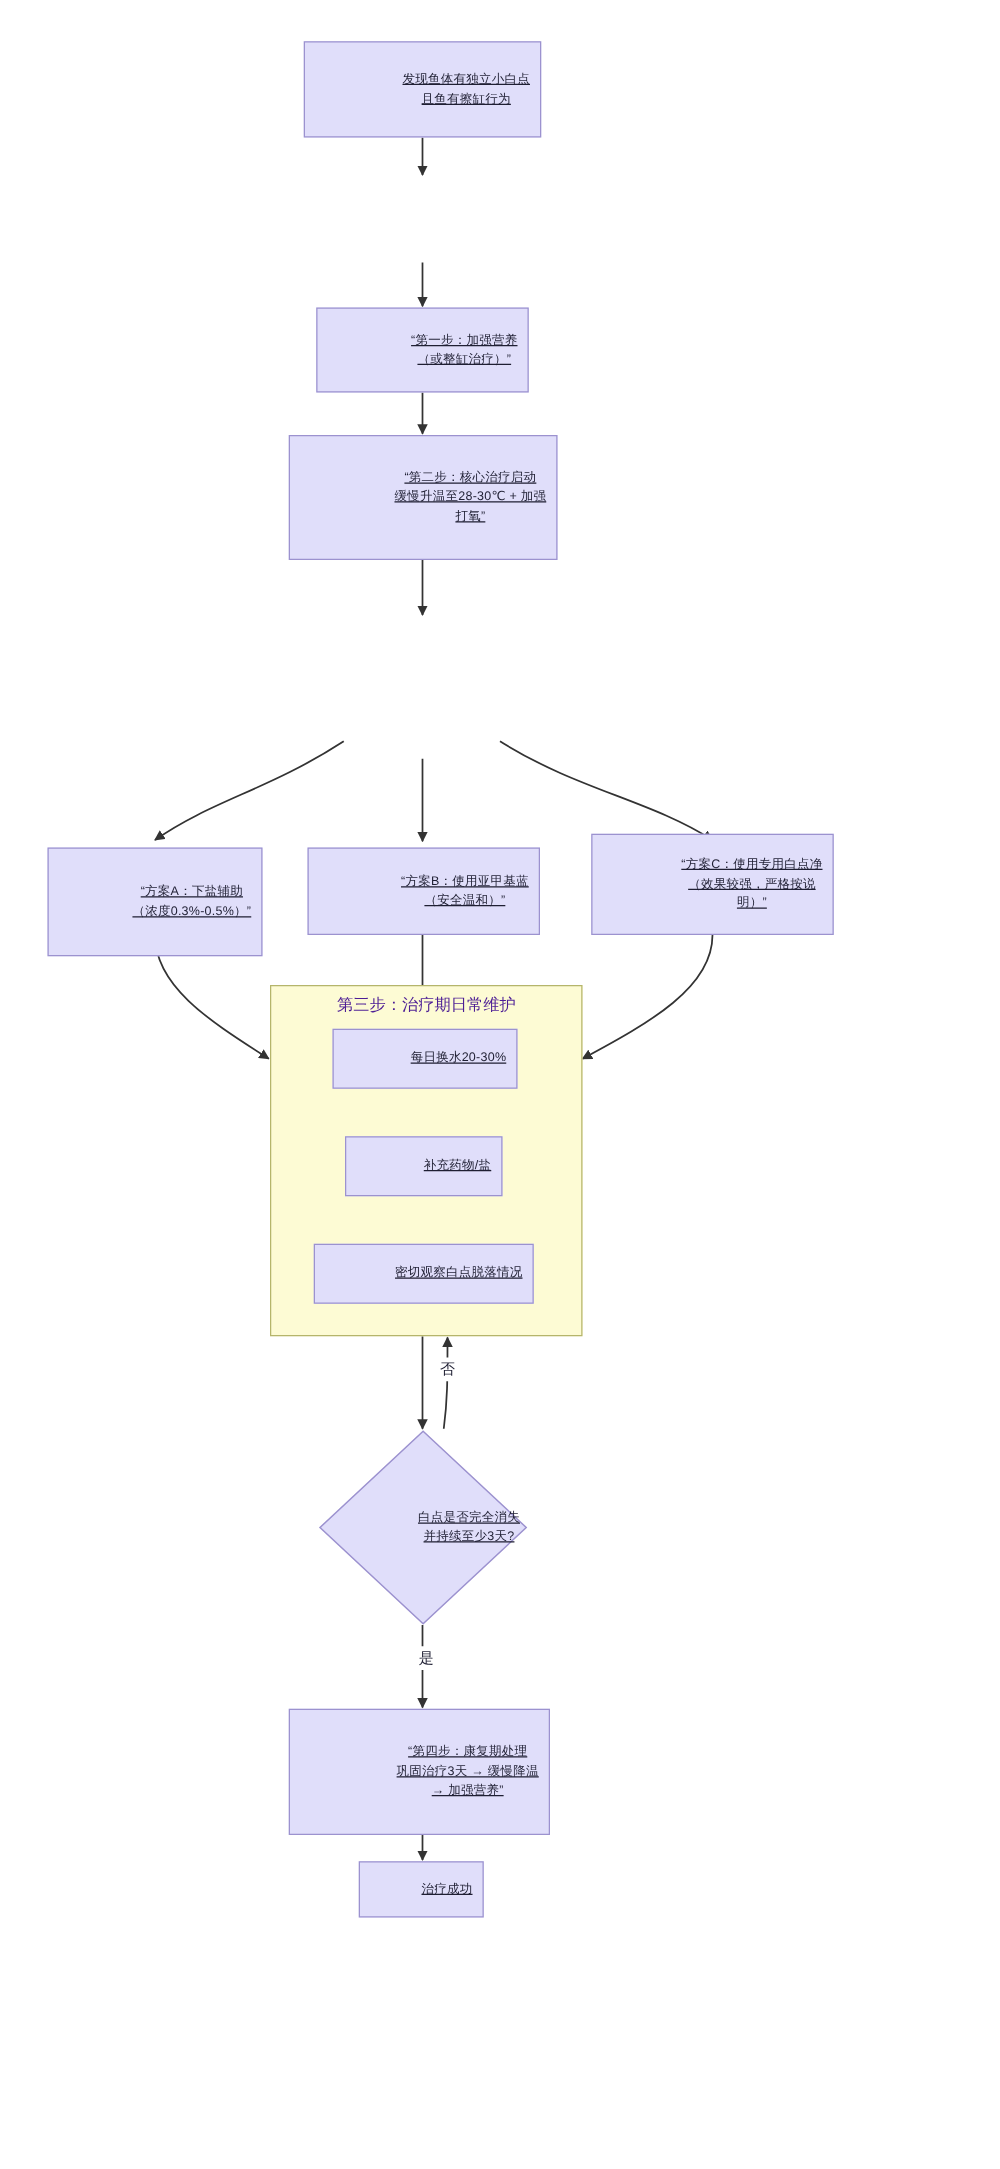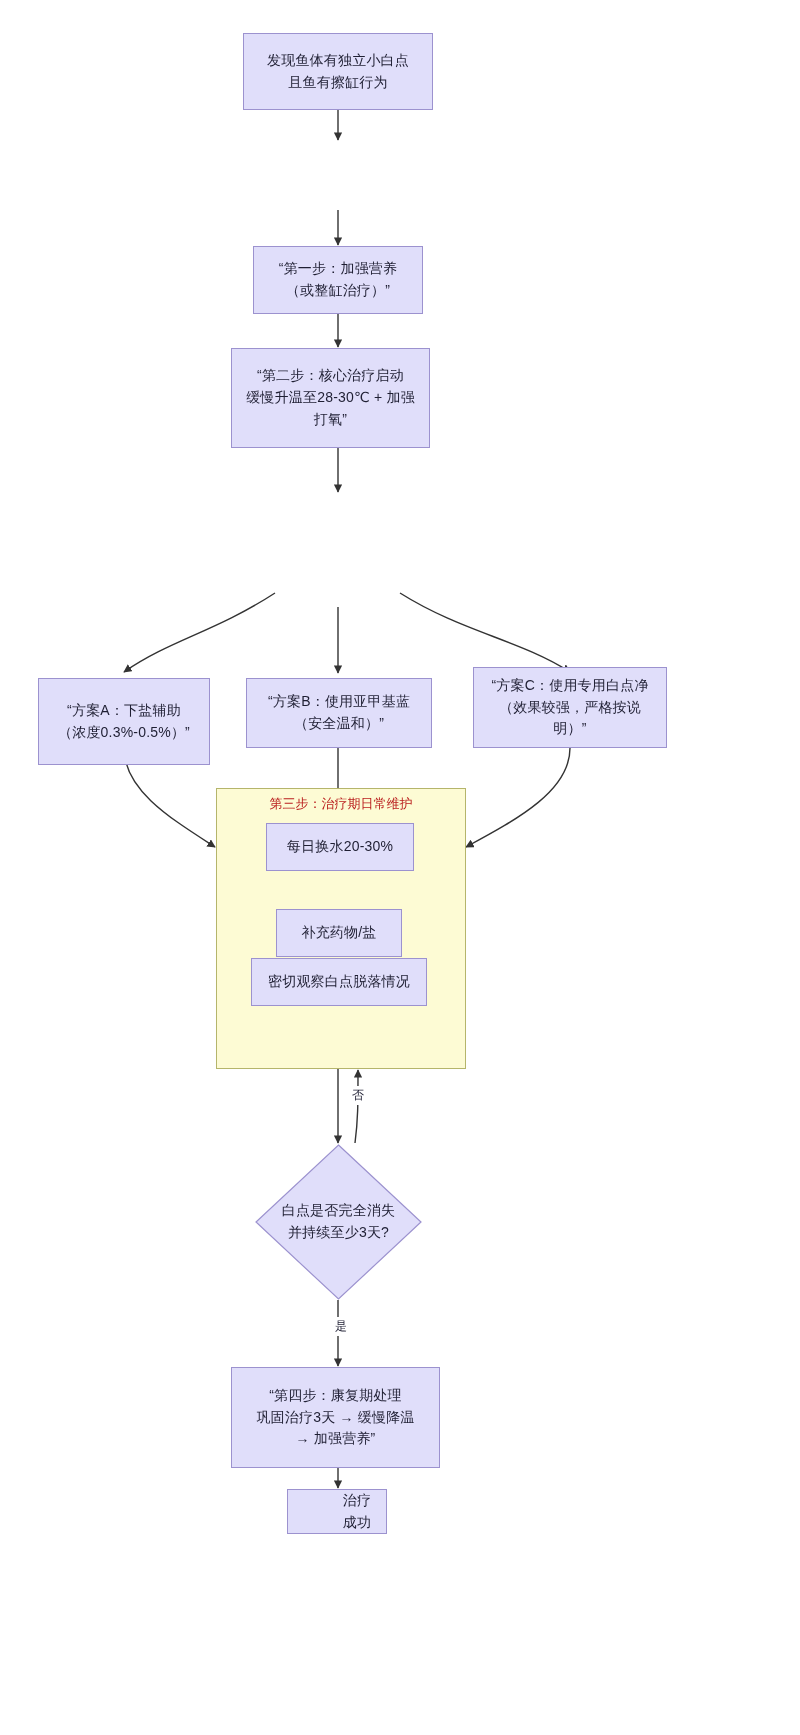--- a/index.html
+++ b/index.html
@@ -26,28 +26,29 @@
     width: 800px;
     height: 1735px;
     overflow: visible;
     pointer-events: none;
   }
   .node {
     position: absolute;
     box-sizing: border-box;
     display: flex;
     align-items: center;
-    justify-content: center;
+    justify-content: flex-end;
     text-align: center;
     color: #1f1f33;
-    font-size: 14px;
+    font-size: 10px;
     line-height: 1.55;
     letter-spacing: .2px;
     white-space: pre-line;
     z-index: 3;
+    text-decoration: underline;
   }
   .node.rect {
     background: #e0defa;
     border: 1px solid #9c92cf;
     padding: 6px 8px;
   }
   .node.diamond-wrap {
     background: transparent;
     border: none;
   }
@@ -68,21 +69,21 @@
     box-sizing: border-box;
     background: #fdfbd4;
     border: 1px solid #b5b56b;
     z-index: 1;
   }
   .subgraph-title {
     position: absolute;
     width: 100%;
     text-align: center;
     font-size: 13px;
-    color: #b91c1c;
+    color: #4c1d95;
     z-index: 2;
   }
   .edge-label {
     position: absolute;
     background: #ffffff;
     font-size: 12px;
     color: #1f1f33;
     padding: 1px 3px;
     z-index: 4;
     text-align: center;
@@ -121,21 +122,21 @@
     <span>发现鱼体有独立小白点
 且鱼有擦缸行为</span>
   </div>
 
 
   <div class="node rect" style="left:253px; top:246px; width:170px; height:68px;">
     <span>“第一步：加强营养
 （或整缸治疗）”</span>
   </div>
 
-  <div class="node rect" style="left:231px; top:348px; width:199px; height:100px;">
+  <div class="node rect" style="left:231px; top:348px; width:215px; height:100px;">
     <span>“第二步：核心治疗启动
 缓慢升温至28-30℃ + 加强
 打氧”</span>
   </div>
 
 
   <div class="node rect" style="left:38px; top:678px; width:172px; height:87px;">
     <span>“方案A：下盐辅助
 （浓度0.3%-0.5%）”</span>
   </div>
@@ -155,21 +156,21 @@
   <div class="subgraph-title" style="left:216px; top:795px; width:250px;">第三步：治疗期日常维护</div>
 
   <div class="node rect" style="left:266px; top:823px; width:148px; height:48px;">
     <span>每日换水20-30%</span>
   </div>
 
   <div class="node rect" style="left:276px; top:909px; width:126px; height:48px;">
     <span>补充药物/盐</span>
   </div>
 
-  <div class="node rect" style="left:251px; top:958px; width:176px; height:48px;">
+  <div class="node rect" style="left:251px; top:995px; width:176px; height:48px;">
     <span>密切观察白点脱落情况</span>
   </div>
 
   <div class="edge-label" style="left:344px; top:1086px; width:22px;">否</div>
 
   <div class="node diamond-wrap" style="left:255px; top:1144px; width:167px; height:156px;">
     <svg class="diamond-shape" viewBox="0 0 167 156" preserveAspectRatio="none">
       <polygon points="83.5,1 166,78 83.5,155 1,78" fill="#e0defa" stroke="#9c92cf" stroke-width="1.2"></polygon>
     </svg>
     <span class="diamond-label">白点是否完全消失

